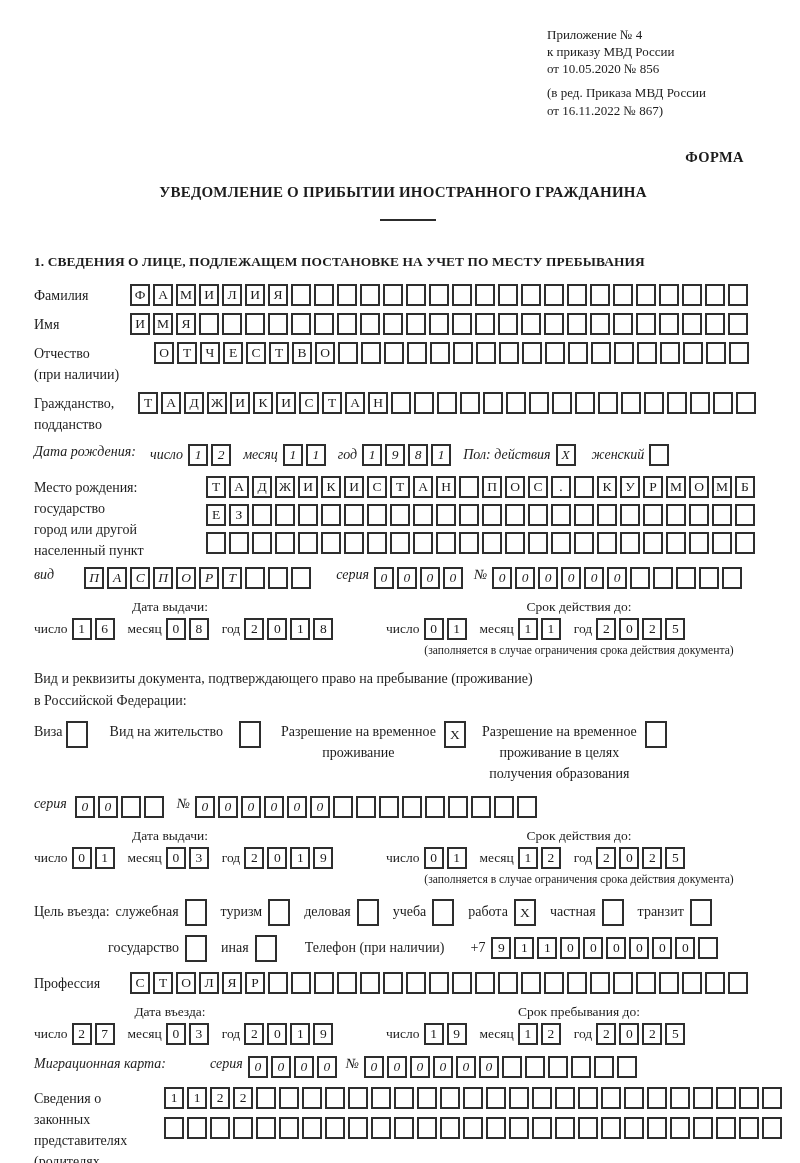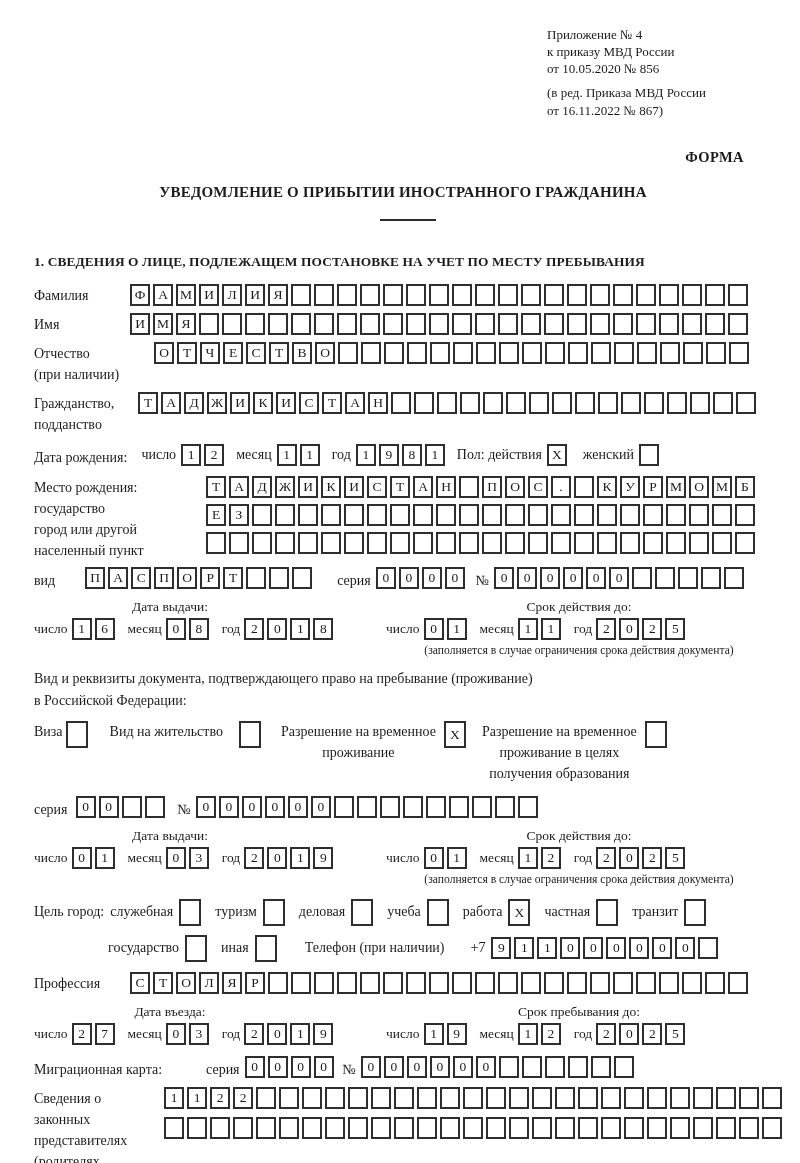--- a/index.html
+++ b/index.html
@@ -29,21 +29,21 @@
   .w104 { width:104px; }
   .w172 { width:172px; }
   .cells { display:inline-flex; flex:none; }
   .cell {
     width:20px; height:22px; border:2px solid #2e2e2e; margin-right:3px;
     font-size:13.5px; line-height:18px; text-align:center; flex:none; background:#fff;
   }
   .cell.big { width:22px; height:27px; line-height:23px; margin-right:0; }
   .stack > .cells { display:flex; margin-bottom:6px; }
 
-  .inline-row { display:flex; align-items:flex-end; margin-top:9px; font-size:14px; }
+  .inline-row { display:flex; align-items:flex-start; margin-top:9px; font-size:14px;font-style:italic; }
   .inline-row .slbl { margin:0 5px 0 0; white-space:nowrap; }
   .inline-row .grp { margin-right:9px; display:flex; align-items:center; }
 
   .doc-head { text-align:center; font-weight:bold; font-size:13.5px; margin-top:12px; }
 
   .dateblock { display:flex; margin-top:10px; }
   .dcol { }
   .dcol.left { width:352px; }
   .dcol.right { flex:1; }
   .dhead { text-align:center; font-size:13.5px; margin-bottom:3px; }
@@ -534,21 +534,21 @@
             <span class="cell">0</span>
             <span class="cell">2</span>
             <span class="cell">5</span>
           </span>
       </div>
       <div class="dnote">(заполняется в случае ограничения срока действия документа)</div>
     </div>
   </div>
 
   <div class="purp" style="margin-top:13px;">
-    <span class="plbl">Цель город:</span>
+    <span class="plbl">Цель въезда:</span>
     <span class="grp">
         <span>служебная</span>
         <span class="cells">
           <span class="cell big"></span>
         </span>
       </span>
     <span class="grp">
         <span>туризм</span>
         <span class="cells">
           <span class="cell big"></span>

